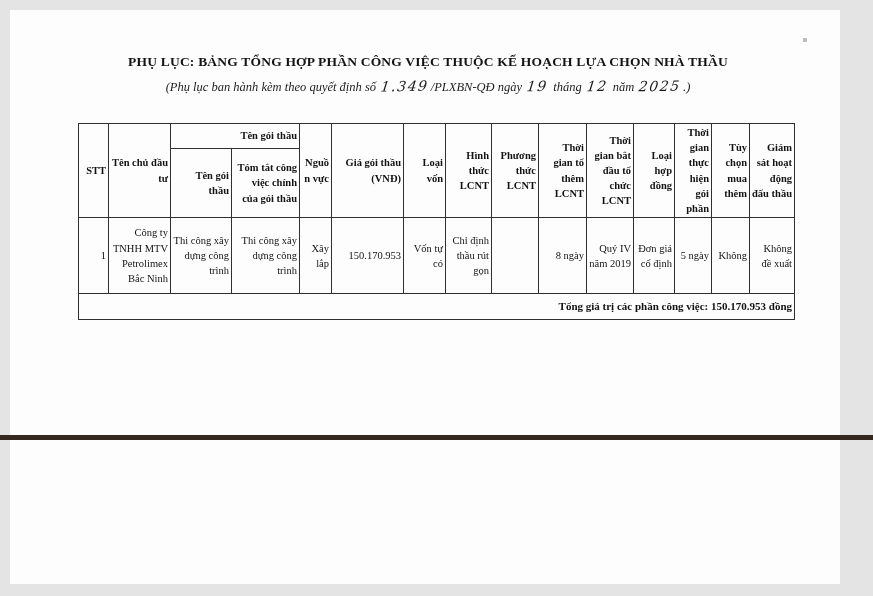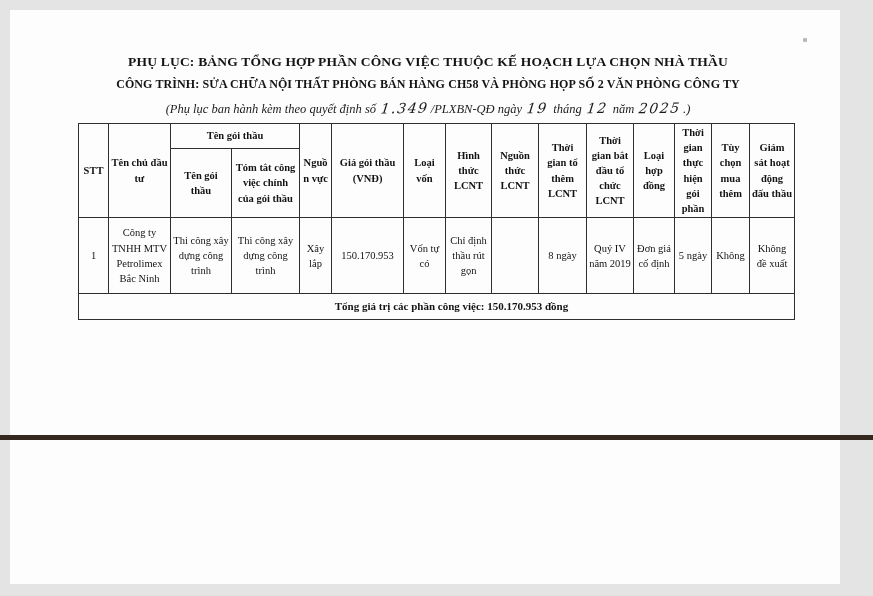--- a/index.html
+++ b/index.html
@@ -84,21 +84,21 @@
     position: absolute;
     left: 68px;
     top: 113px;
     width: 716px;
     border-collapse: collapse;
     table-layout: fixed;
     color: #131313;
   }
   table.main th, table.main td {
     border: 1px solid #2f2f2f;
-    text-align: center;
+    text-align: right;
     vertical-align: middle;
     padding: 1px 2px;
     font-size: 10.5px;
     line-height: 1.45;
     overflow: hidden;
     word-wrap: break-word;
   }
   table.main th { font-weight: bold; }
   tr.hdr-group { height: 22px; }
   tr.hdr-sub   { height: 62px; }
@@ -112,21 +112,20 @@
 </style>
 </head>
 <body>
 
 <div class="canvas">
   <div class="page">
     <div class="scan-speck"></div>
 
     <div class="title-block">
       <div class="title1">PHỤ LỤC: BẢNG TỔNG HỢP PHẦN CÔNG VIỆC THUỘC KẾ HOẠCH LỰA CHỌN NHÀ THẦU</div>
-      <div class="title2">CÔNG TRÌNH: SỬA CHỮA NỘI THẤT PHÒNG BÁN HÀNG CH58 VÀ PHÒNG HỌP SỐ 2 VĂN PHÒNG CÔNG TY</div>
       <div class="title3"><span>(Phụ lục ban hành kèm theo quyết định số </span><span class="hand">1.349</span><span>/PLXBN-QĐ ngày </span><span class="hand">19</span><span> tháng </span><span class="hand">12</span><span> năm </span><span class="hand">2025</span><span>.)</span></div>
     </div>
 
     <table class="main">
       <colgroup>
         <col style="width:30px">
           <col style="width:62px">
           <col style="width:61px">
           <col style="width:68px">
         <col style="width:32px">
@@ -143,21 +142,21 @@
       </colgroup>
       <thead>
         <tr class="hdr-group">
           <th rowspan="2">STT</th>
           <th rowspan="2">Tên chủ đầu tư</th>
           <th colspan="2">Tên gói thầu</th>
           <th rowspan="2">Nguồn vực</th>
           <th rowspan="2">Giá gói thầu (VNĐ)</th>
           <th rowspan="2">Loại vốn</th>
           <th rowspan="2">Hình thức LCNT</th>
-          <th rowspan="2">Nguồn thức LCNT</th>
+          <th rowspan="2">Phương thức LCNT</th>
           <th rowspan="2">Thời gian tổ thêm LCNT</th>
           <th rowspan="2">Thời gian bắt đầu tổ chức LCNT</th>
           <th rowspan="2">Loại hợp đồng</th>
           <th rowspan="2">Thời gian thực hiện gói phần</th>
           <th rowspan="2">Tùy chọn mua thêm</th>
           <th rowspan="2">Giám sát hoạt động đấu thầu</th>
         </tr>
         <tr class="hdr-sub">
           <th>Tên gói thầu</th>
           <th>Tóm tắt công việc chính của gói thầu</th>

